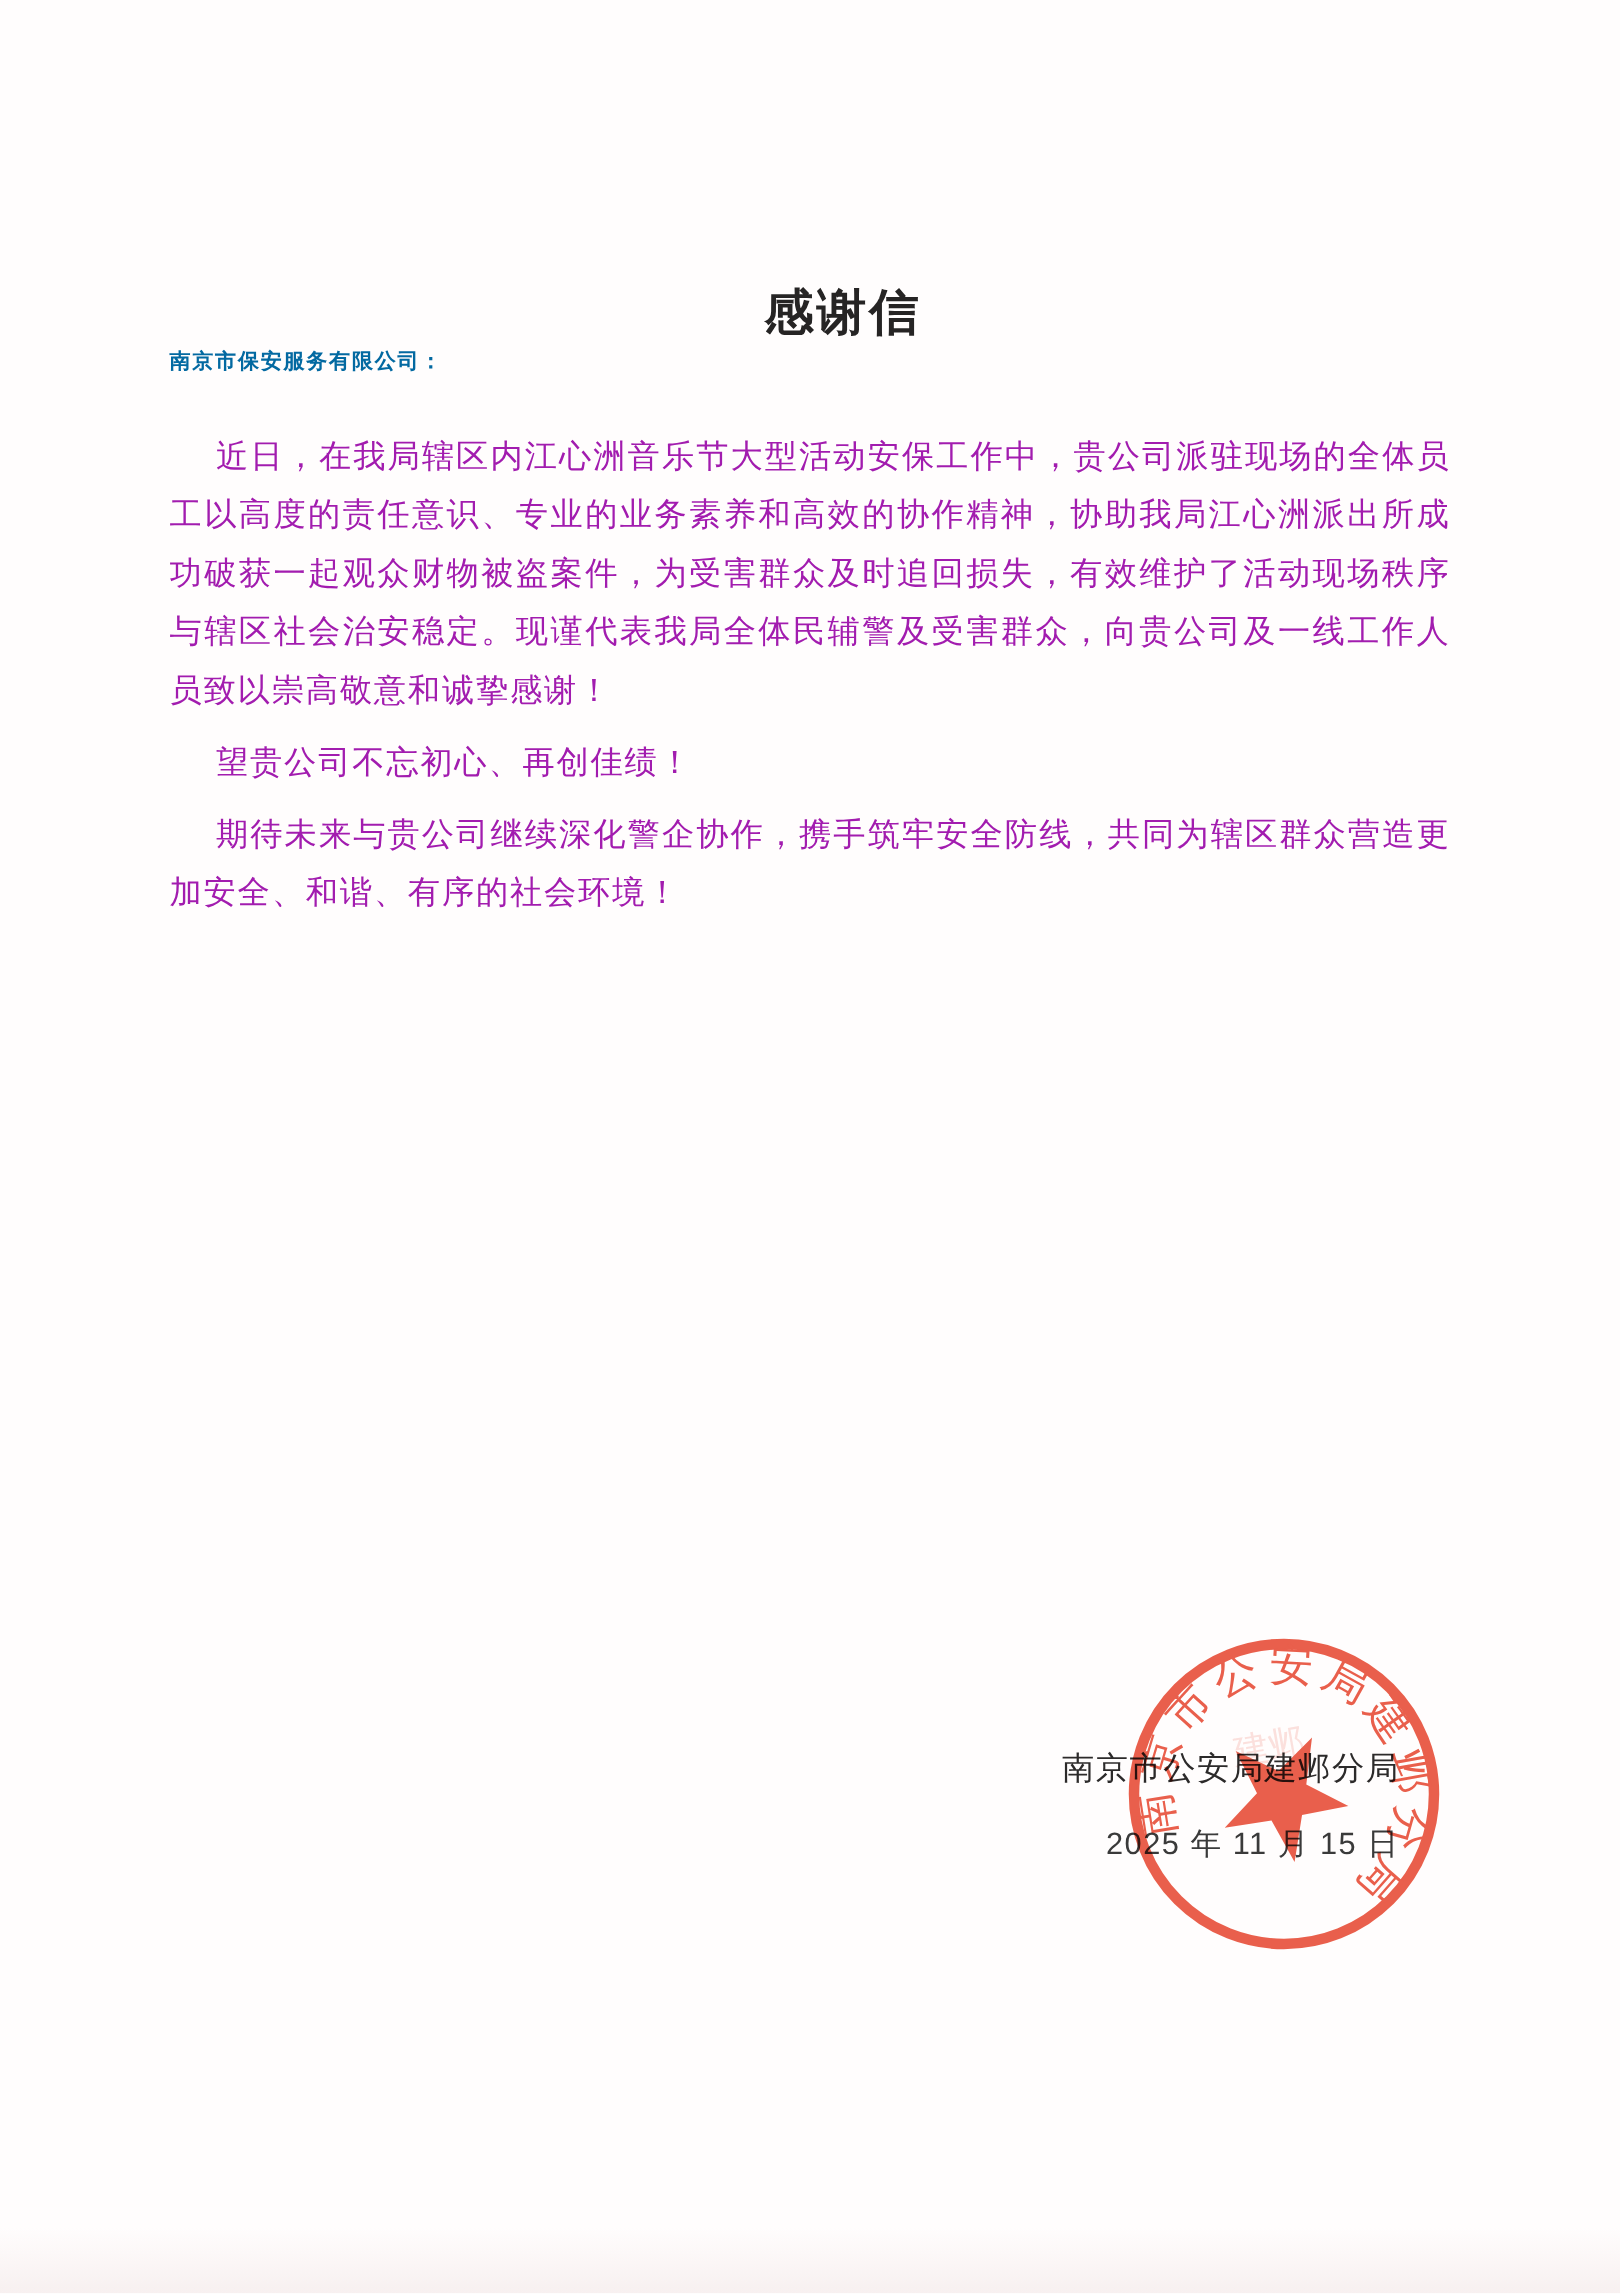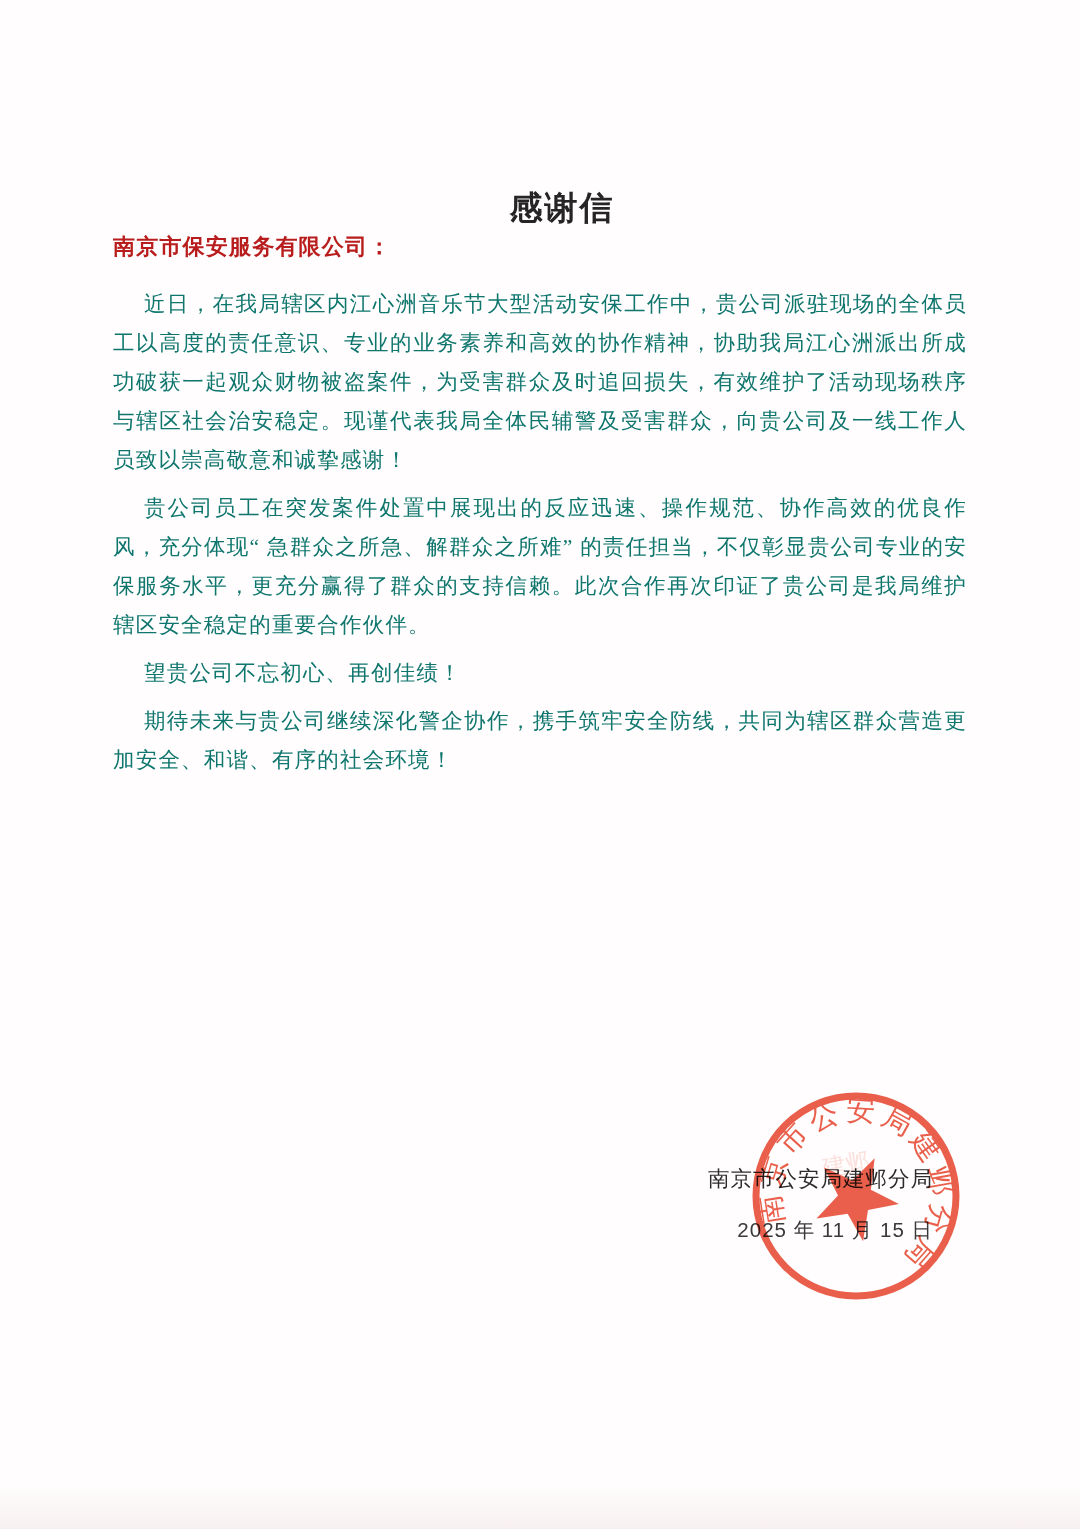--- a/index.html
+++ b/index.html
@@ -13,28 +13,28 @@
   }
   .title{
     position:absolute;top:164px;left:0;right:0;
     text-align:center;
     font-size:33px;font-weight:700;letter-spacing:2px;
     color:#262424;
     padding-left:44px;
   }
   .recipient{
     position:absolute;top:232px;left:113px;
-    font-size:22px;font-weight:700;letter-spacing:1.2px;
-    color:#b91c1c;
+    font-size:14px;font-weight:700;letter-spacing:1.2px;
+    color:#0369a1;
   }
   .body-text{
     position:absolute;top:285px;left:113px;width:854px;
     font-size:21.5px;line-height:39px;letter-spacing:1.2px;
     text-align:justify;text-justify:inter-character;
-    color:#0f766e;
+    color:#a21caf;
   }
   .body-text p{margin:0 0 9px 0;text-indent:31px;}
   .signature{
     position:absolute;top:1160px;right:147px;
     text-align:right;
   }
   .sig-org{
     font-size:21.5px;line-height:39px;letter-spacing:1px;color:#2c2a2a;
   }
   .sig-date{
@@ -59,21 +59,20 @@
 <body>
 
 <div class="page">
 
   <h1 class="title">感谢信</h1>
 
   <div class="recipient">南京市保安服务有限公司：</div>
 
   <div class="body-text">
     <p>近日，在我局辖区内江心洲音乐节大型活动安保工作中，贵公司派驻现场的全体员工以高度的责任意识、专业的业务素养和高效的协作精神，协助我局江心洲派出所成功破获一起观众财物被盗案件，为受害群众及时追回损失，有效维护了活动现场秩序与辖区社会治安稳定。现谨代表我局全体民辅警及受害群众，向贵公司及一线工作人员致以崇高敬意和诚挚感谢！</p>
-    <p>贵公司员工在突发案件处置中展现出的反应迅速、操作规范、协作高效的优良作风，充分体现“ 急群众之所急、解群众之所难” 的责任担当，不仅彰显贵公司专业的安保服务水平，更充分赢得了群众的支持信赖。此次合作再次印证了贵公司是我局维护辖区安全稳定的重要合作伙伴。</p>
     <p>望贵公司不忘初心、再创佳绩！</p>
     <p>期待未来与贵公司继续深化警企协作，携手筑牢安全防线，共同为辖区群众营造更加安全、和谐、有序的社会环境！</p>
   </div>
 
   <div class="signature">
     <div class="sig-org">南京市公安局建邺分局</div>
     <div class="sig-date">2025 年 11 月 15 日</div>
   </div>
 
   <svg class="seal" viewBox="0 0 260 260" aria-hidden="true">

